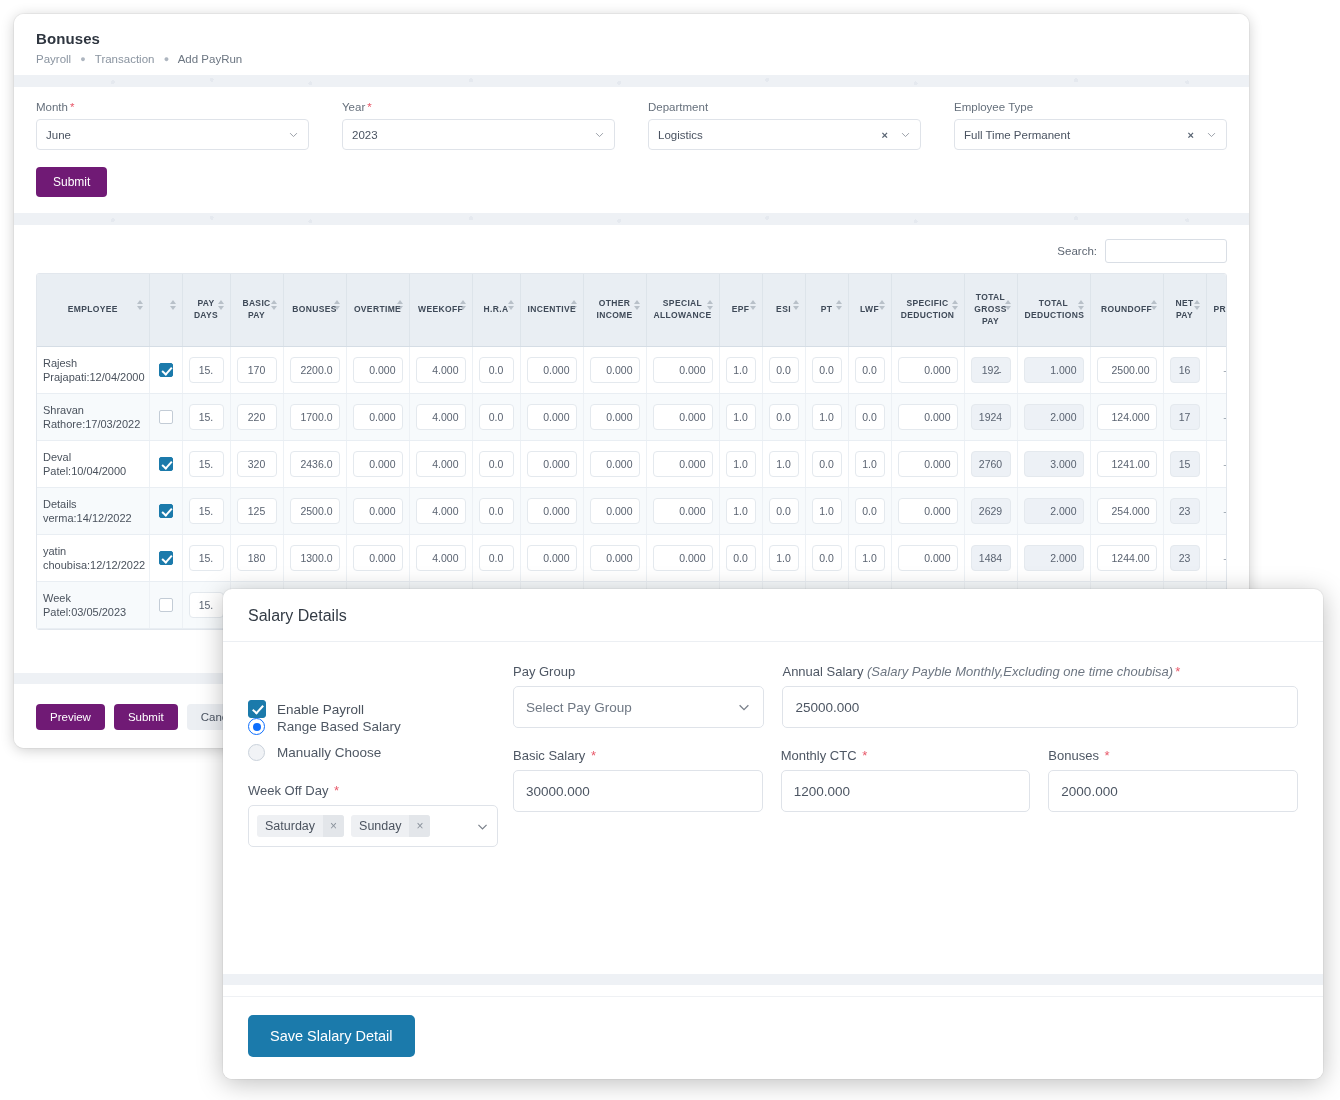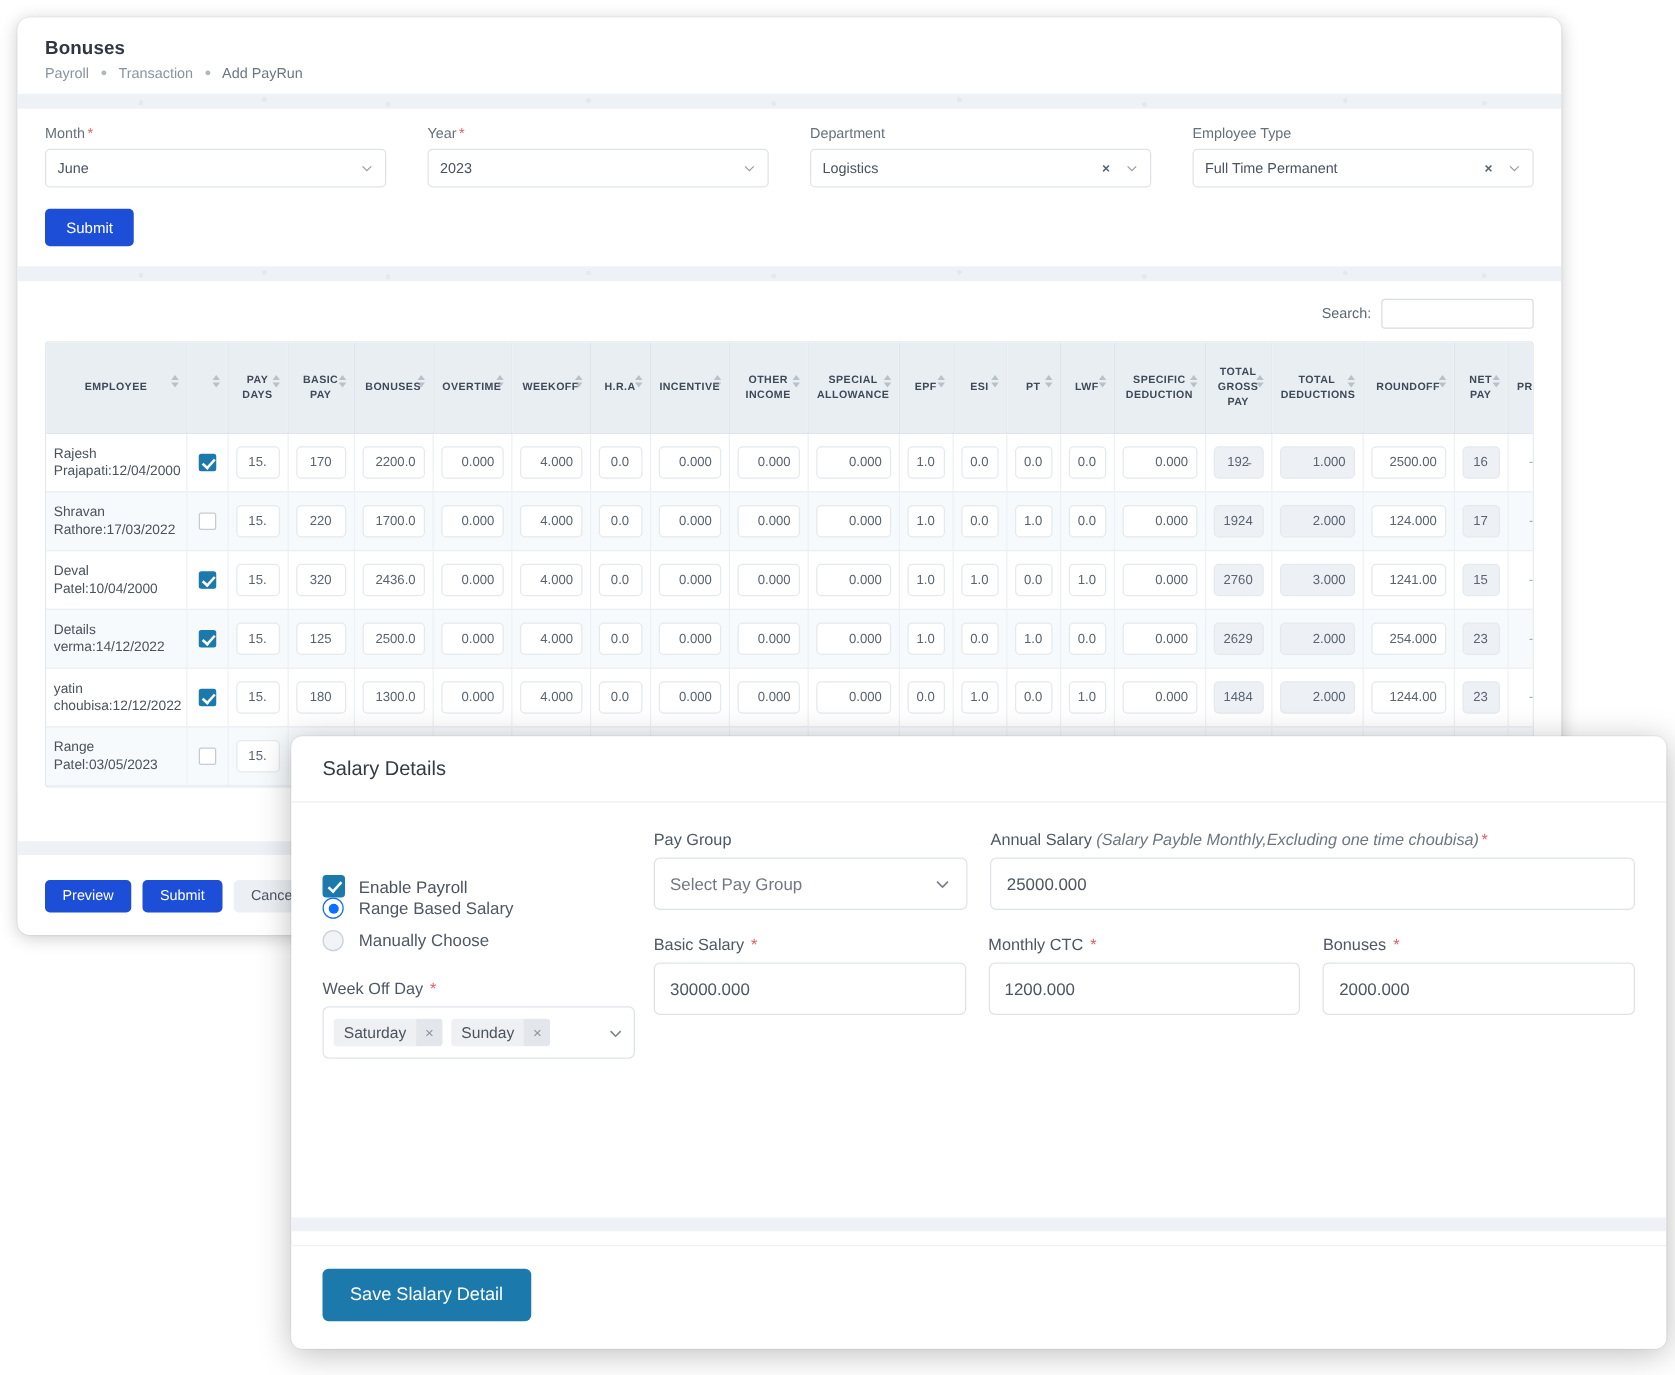--- a/index.html
+++ b/index.html
@@ -73,21 +73,21 @@
     background: #fff; display: flex; align-items: center;
     padding: 0 9px; font-size: 11.5px; color: #4a5361;
   }
   .ctl .val { flex: 1; white-space: nowrap; overflow: hidden; text-overflow: ellipsis; }
   .chev { width: 11px; height: 11px; flex: none; margin-left: 6px; opacity: .7; }
   .xmark { font-size: 11px; color: #5a6573; margin-right: 6px; font-weight: bold; }
   .btn {
     border: none; border-radius: 4px; cursor: pointer;
     font-family: "Liberation Sans", sans-serif;
     font-size: 12px; padding: 8px 17px; color: #fff;
-    background: #1d4ed8;
+    background: #701a75;
   }
   .btn.sm { font-size: 11.5px; padding: 7px 14px; }
   .btn.grey { background: #eceff3; color: #4c5563; }
   .submit-wrap { margin-top: 17px; }
 
   
   .table-area { background: #fff; padding: 0 22px; }
   .search-row {
     display: flex; justify-content: flex-end; align-items: center;
     padding: 14px 0 10px 0; gap: 8px;
@@ -171,21 +171,21 @@
     display: flex; gap: 9px;
   }
   .foot-band {
     position: absolute; left:0; right:0; bottom: 64px; height: 11px;
     background: #eef1f5;
   }
 
   
   .modal {
     position: absolute;
-    left: 233px; top: 589px;
+    left: 223px; top: 589px;
     width: 1100px; height: 490px;
     background: #fff;
     border-radius: 9px;
     box-shadow: 0 4px 26px rgba(0,0,0,0.26), 0 0 0 1px rgba(0,0,0,0.04);
     overflow: hidden;
   }
   .modal-head {
     padding: 18px 25px 16px 25px;
     border-bottom: 1px solid #eceff3;
   }
@@ -834,21 +834,21 @@
                 </td>
                 <td>
                   <div class="cell-inp center ro">23</div>
                 </td>
                 <td>
                   <div class="dash">-</div>
                 </td>
               </tr>
               <tr class="alt">
                 <td>
-                  <div class="emp-name">Range</div>
+                  <div class="emp-name">Week</div>
                   <div class="emp-name">Patel:03/05/2023</div>
                 </td>
                 <td>
                   <span class="cbox"></span>
                 </td>
                 <td>
                   <div class="cell-inp center">15.</div>
                 </td>
                 <td>
                   <div class="cell-inp center"></div>

